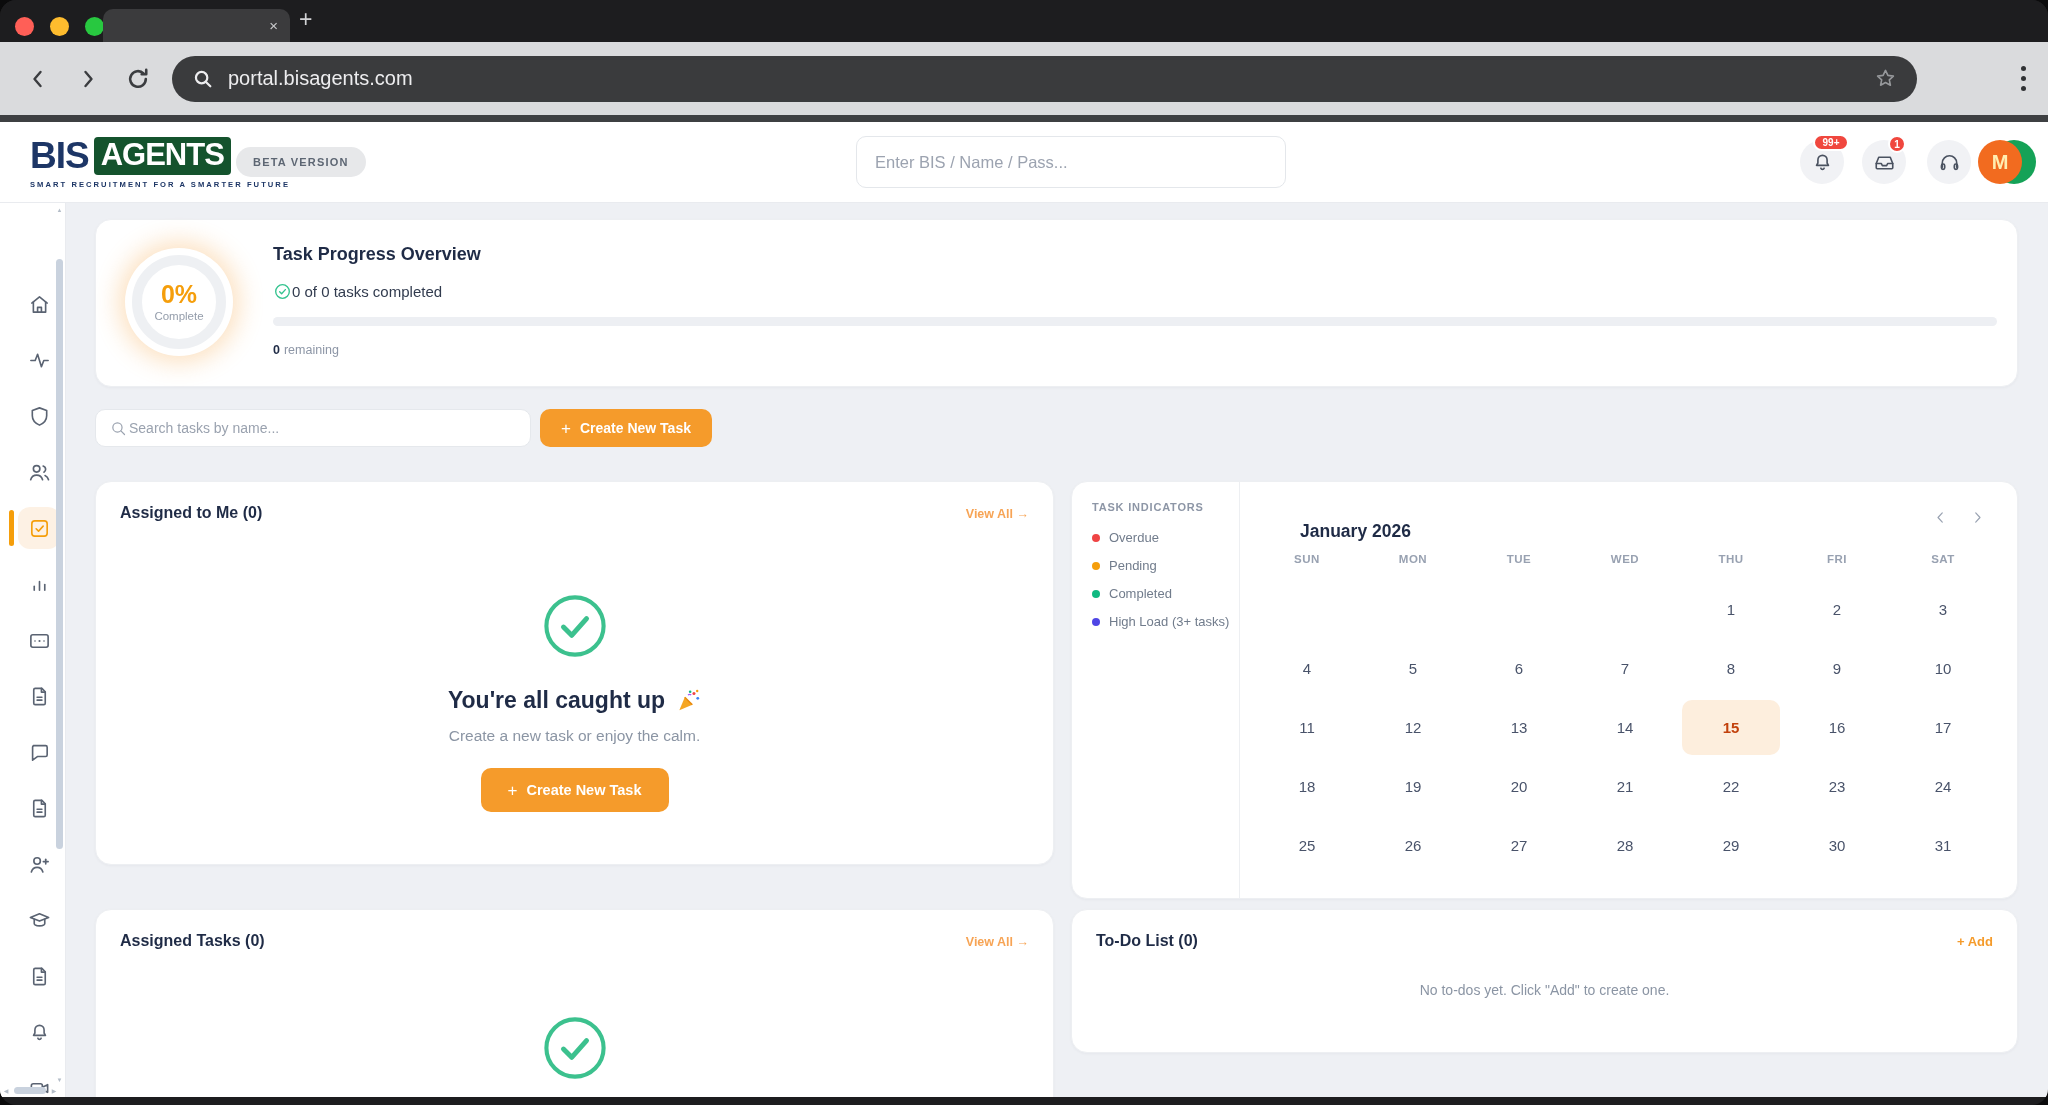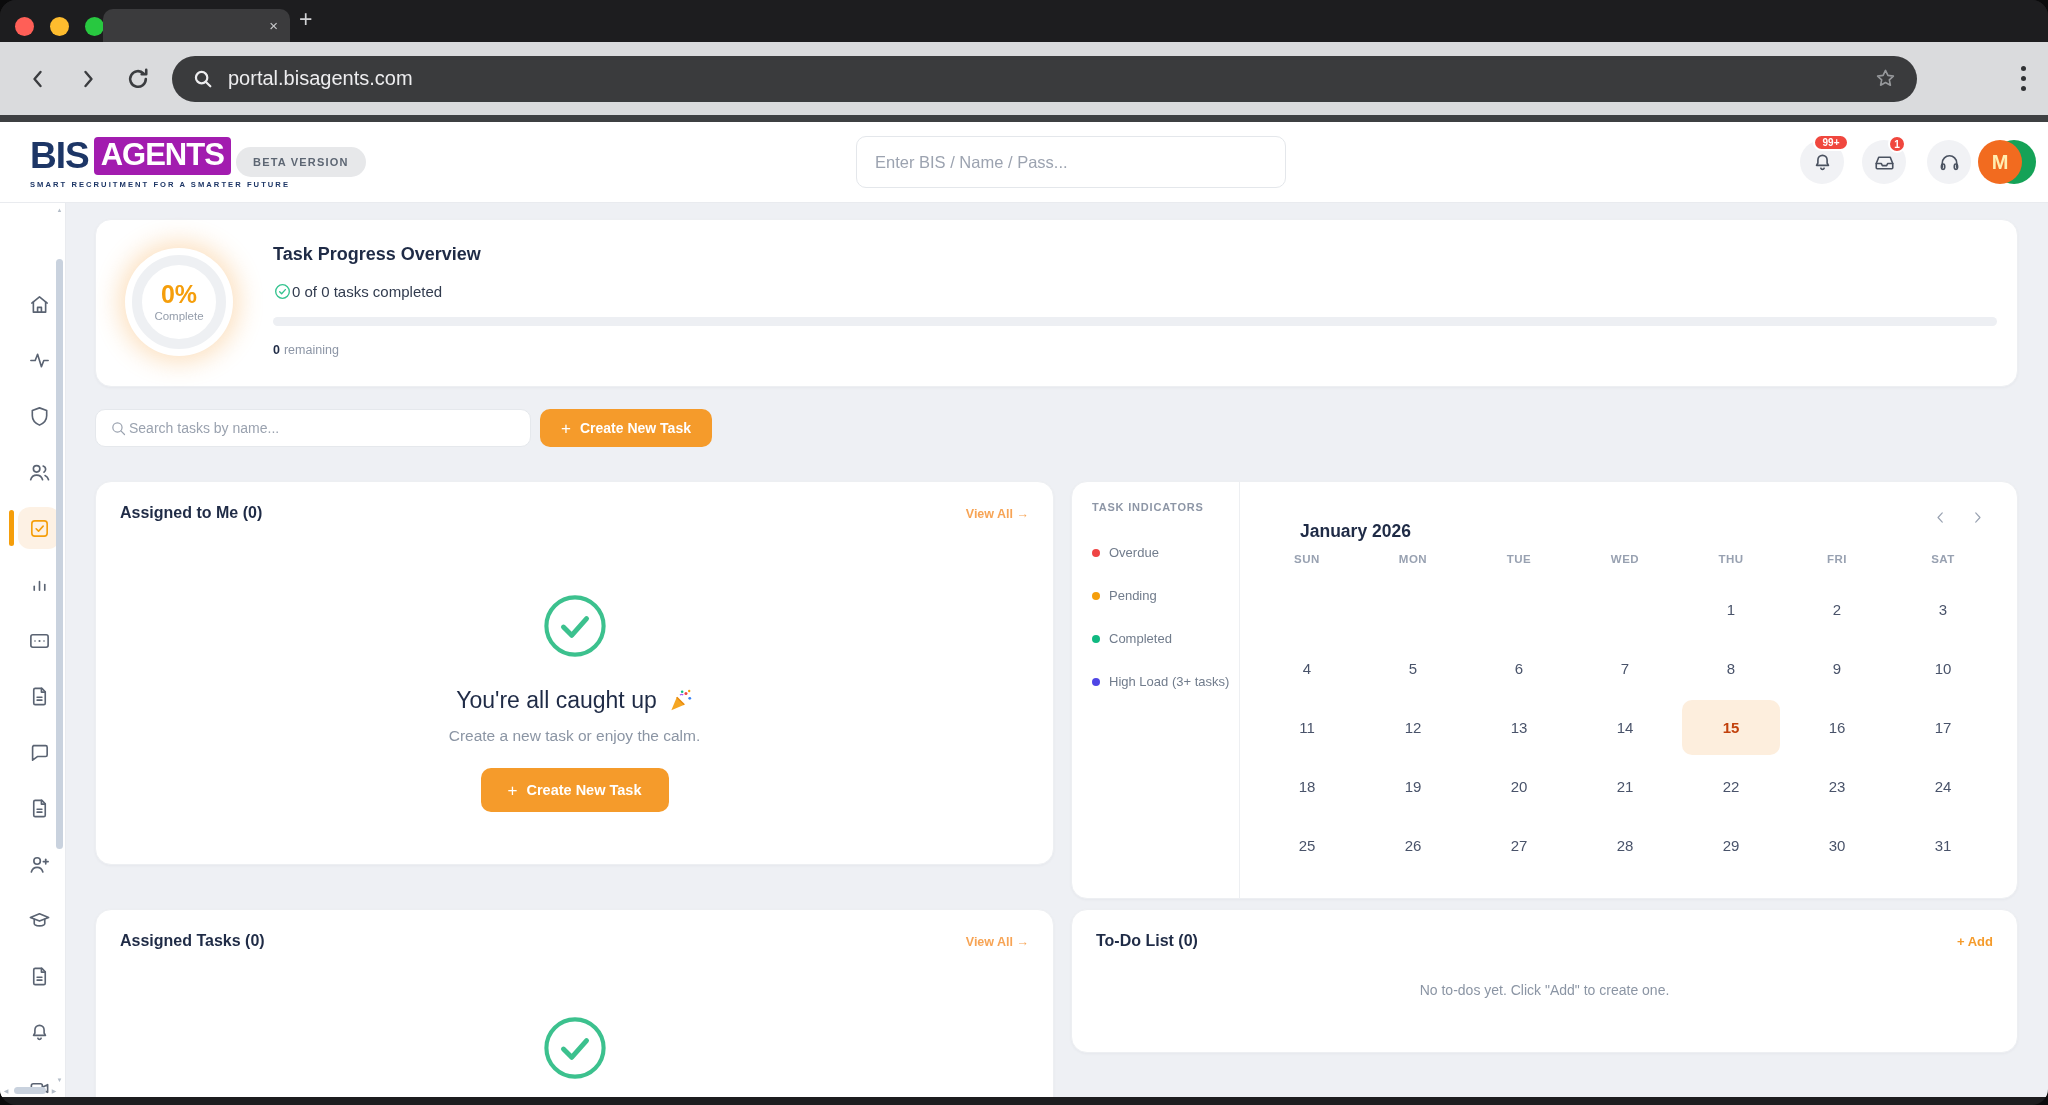--- a/index.html
+++ b/index.html
@@ -27,21 +27,21 @@
 
   svg.ic{stroke:currentColor;fill:none;stroke-width:1.7;stroke-linecap:round;stroke-linejoin:round;display:block;}
   svg.thick{stroke-width:2.4;}
 
   
   .app{position:relative;height:975px;background:#eef0f4;overflow:hidden;}
   .app-header{position:absolute;top:0;left:0;right:0;height:81px;background:#fff;border-bottom:1px solid #e9ebef;z-index:6;}
   .logo{position:absolute;left:30px;top:13px;}
   .logo-row{display:flex;align-items:center;}
   .logo-bis{font-size:37px;font-weight:800;color:#1d3666;letter-spacing:-1px;}
-  .logo-agents{margin-left:5px;font-size:31px;font-weight:800;color:#fff;background:#a21caf;border-radius:4px;padding:0 7px 2px 7px;letter-spacing:-1px;}
+  .logo-agents{margin-left:5px;font-size:31px;font-weight:800;color:#fff;background:#14532d;border-radius:4px;padding:0 7px 2px 7px;letter-spacing:-1px;}
   .logo-tag{margin-top:3px;font-size:7.6px;font-weight:700;color:#1d3666;letter-spacing:2.05px;}
   .beta{position:absolute;left:236px;top:25px;background:#e7e8ea;color:#5d6673;font-size:11px;font-weight:700;letter-spacing:1.2px;padding:9px 17px;border-radius:17px;}
   .hsearch{position:absolute;left:856px;top:14px;width:430px;height:52px;border:1px solid #e4e7eb;border-radius:10px;background:#fff;font-size:16.5px;color:#374151;padding:0 18px;outline:none;font-family:"Liberation Sans",sans-serif;}
   .hsearch::placeholder{color:#9ca3b0;}
   .cirbtn{position:absolute;top:18px;width:44px;height:44px;border-radius:50%;background:#f1f2f5;display:flex;align-items:center;justify-content:center;color:#4a5260;}
   .badge{position:absolute;background:#f0473e;color:#fff;font-weight:700;border:2px solid #fff;display:flex;align-items:center;justify-content:center;}
   .badge.pill{top:-6px;left:13px;height:17px;min-width:36px;border-radius:9px;font-size:10px;}
   .badge.dot1{top:-5px;left:26px;width:18px;height:18px;border-radius:50%;font-size:10px;}
   .avatar-wrap{position:absolute;left:1978px;top:18px;width:60px;height:44px;}
   .av-green{position:absolute;left:14px;top:0;width:44px;height:44px;border-radius:50%;background:#15a257;}
@@ -81,32 +81,32 @@
   .btn-orange{background:#f59b2b;color:#fff;border:none;border-radius:10px;font-weight:700;font-family:"Liberation Sans",sans-serif;display:flex;align-items:center;justify-content:center;gap:9px;cursor:pointer;}
   .btn-orange .plus{font-size:17px;font-weight:400;line-height:1;}
   .create-top{position:absolute;left:473px;top:206px;width:172px;height:38px;font-size:14px;}
 
   .card-head{position:absolute;left:24px;top:22px;font-size:16px;font-weight:700;color:#1f2b46;}
   .view-all{position:absolute;right:24px;top:25px;font-size:12.5px;font-weight:700;color:#f7a455;cursor:pointer;}
 
   .atm-card{left:28px;top:278px;width:959px;height:384px;}
   .empty-wrap{position:absolute;left:0;right:0;top:111px;display:flex;flex-direction:column;align-items:center;}
   .big-check{width:66px;height:66px;color:#3cc18e;}
-  .empty-title{margin-top:28px;font-size:23px;font-weight:400;color:#1f2b46;display:flex;align-items:center;gap:10px;}
+  .empty-title{margin-top:28px;font-size:23px;font-weight:700;color:#1f2b46;display:flex;align-items:center;gap:10px;}
   .empty-sub{margin-top:13px;font-size:15.5px;color:#8b95a4;}
   .create-mid{margin-top:23px;width:188px;height:44px;font-size:14.5px;}
 
   .at-card{left:28px;top:706px;width:959px;height:380px;}
   .at-check{position:absolute;left:0;right:0;top:105px;display:flex;justify-content:center;}
 
   .cal-card{left:1004px;top:278px;width:947px;height:418px;}
   .legend{position:absolute;left:0;top:0;bottom:0;width:168px;border-right:1px solid #edeff2;}
   .legend-title{position:absolute;left:20px;top:19px;font-size:11px;font-weight:700;letter-spacing:.8px;color:#8d96a6;}
   .legend-items{position:absolute;left:20px;top:48px;display:flex;flex-direction:column;gap:13px;}
-  .litem{display:flex;align-items:center;gap:9px;font-size:13px;color:#717c8c;margin-top:15px;}
+  .litem{display:flex;align-items:center;gap:9px;font-size:13px;color:#717c8c;}
   .ldot{width:8px;height:8px;border-radius:50%;flex:0 0 8px;}
   .cal-month{position:absolute;left:192px;top:39px;font-size:17.5px;font-weight:700;color:#1f2b46;margin-left:36px;}
   .cal-nav{position:absolute;top:24px;width:22px;height:22px;display:flex;align-items:center;justify-content:center;color:#9aa3b2;cursor:pointer;}
   .cal-prev{left:857px;} .cal-next{left:894px;}
   .cal-dh{position:absolute;left:182px;top:64px;width:742px;display:grid;grid-template-columns:repeat(7,106px);}
   .cal-dh span{height:26px;display:flex;align-items:center;justify-content:center;font-size:11.5px;font-weight:700;letter-spacing:.5px;color:#98a1b1;}
   .cal-grid{position:absolute;left:182px;top:98px;width:742px;display:grid;grid-template-columns:repeat(7,106px);grid-auto-rows:59px;}
   .dcell{display:flex;align-items:center;justify-content:center;}
   .dcell-in{width:98px;height:55px;border-radius:10px;display:flex;align-items:center;justify-content:center;font-size:15px;color:#49536a;}
   .dcell-in.sel{background:#fdeedd;color:#c2410c;font-weight:700;}

